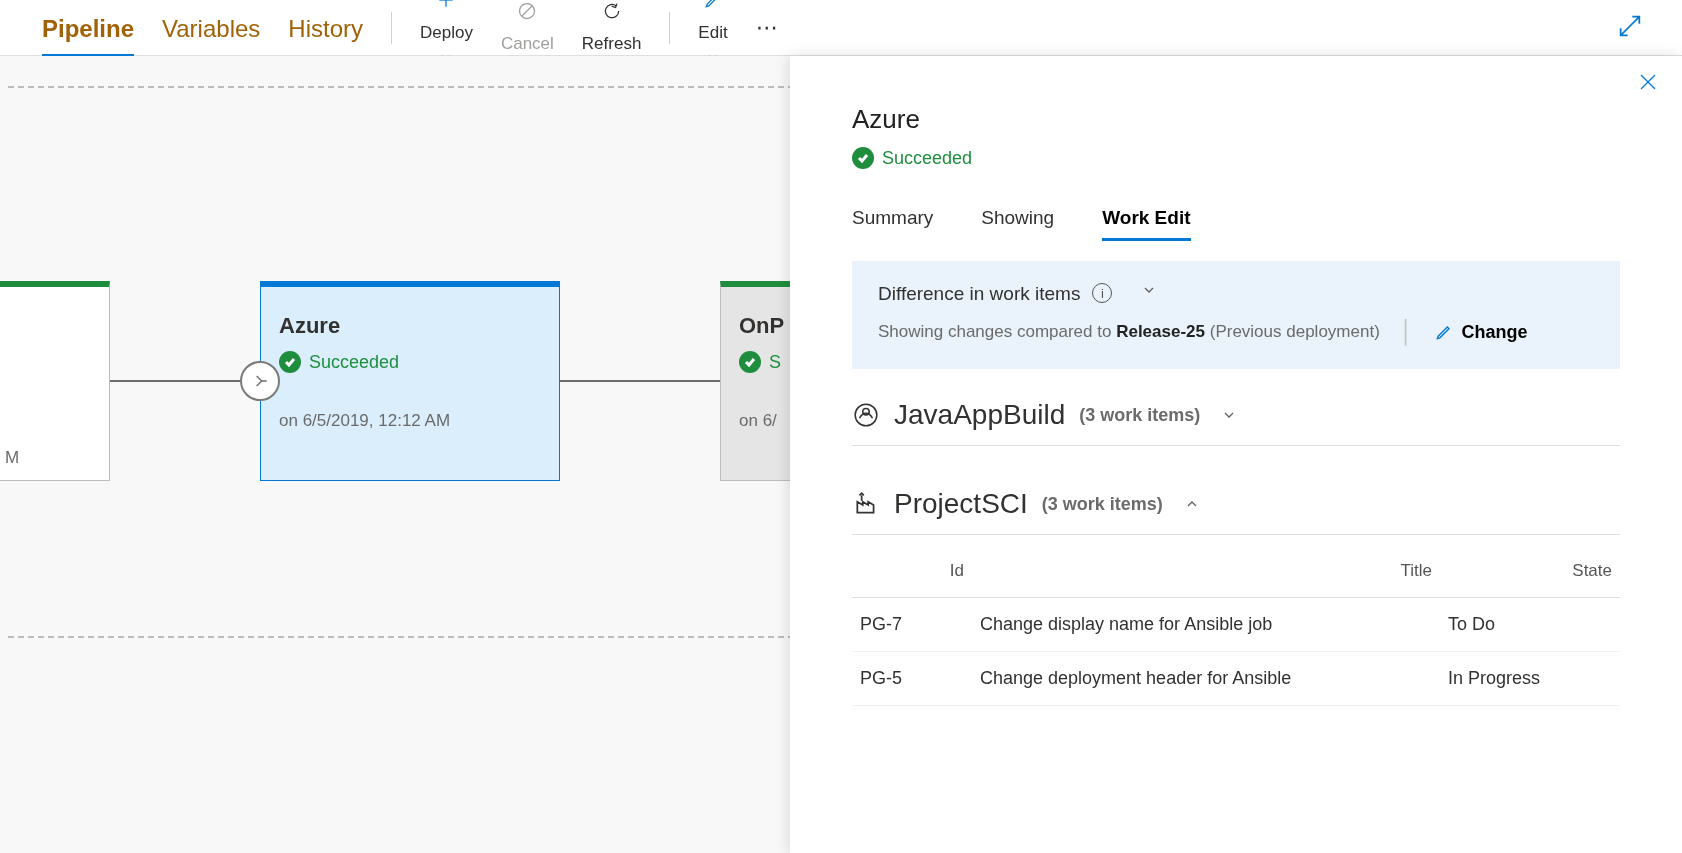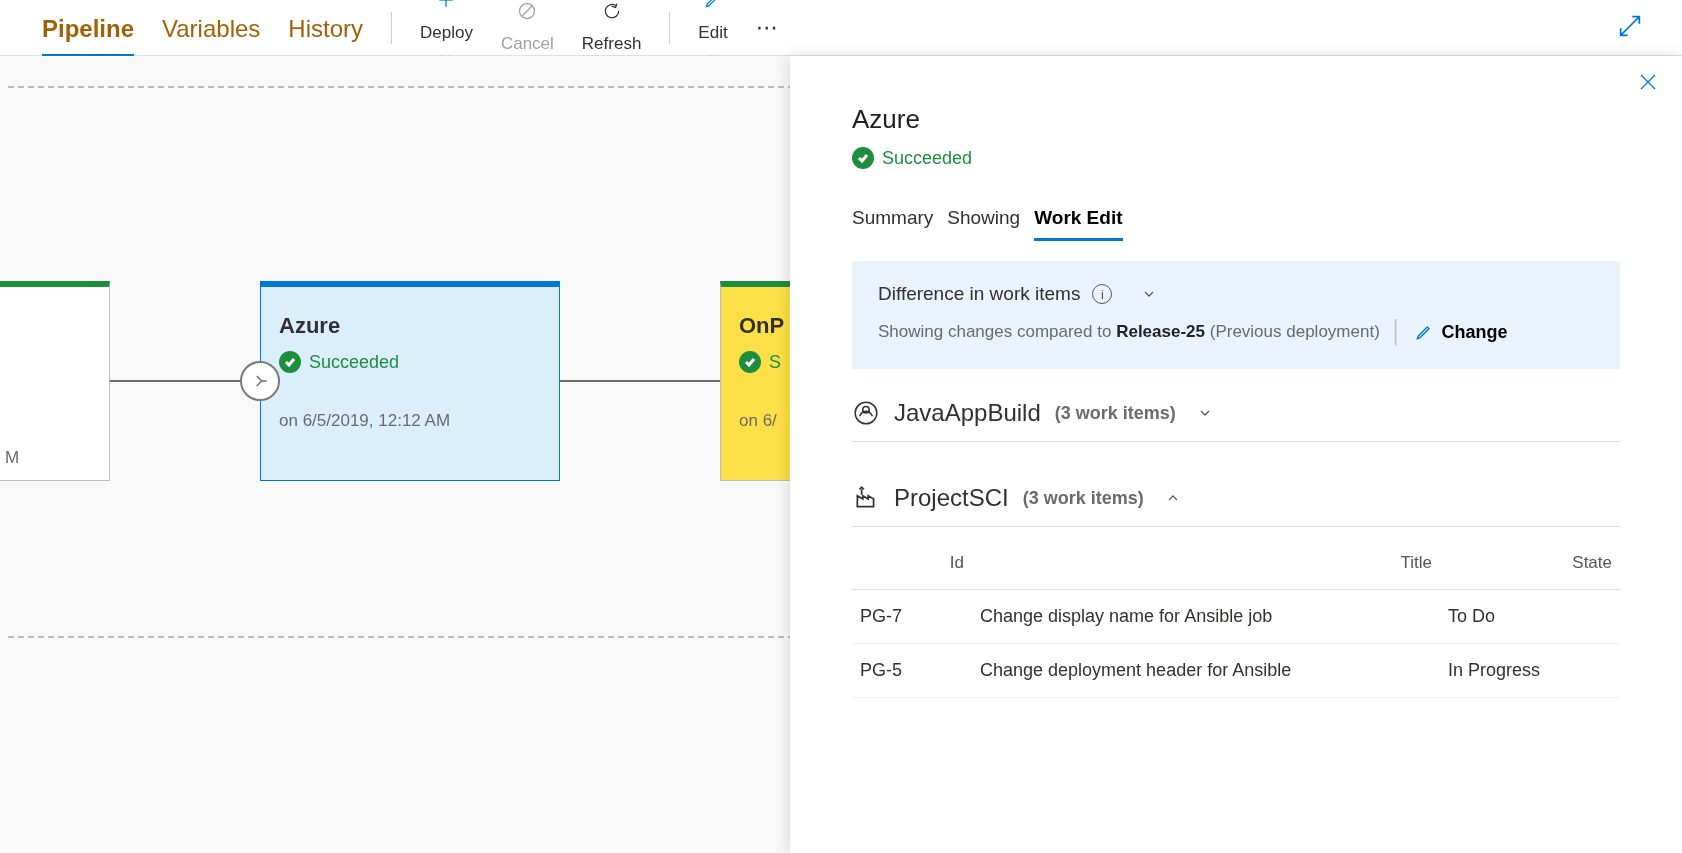--- a/index.html
+++ b/index.html
@@ -79,21 +79,21 @@
     }
     .stage-wrap {
       position: absolute;
       top: 225px;
       display: flex;
       align-items: center;
     }
     .stage-box {
       width: 300px;
       height: 200px;
-      background: #fde047;
+      background: #e5e5e5;
       border: 1px solid #bdbdbd;
       border-top: 6px solid #1e8e3e;
       padding: 26px 18px 12px 18px;
       position: relative;
     }
     .stage-box.selected {
       background: #dbeefb;
       border-color: #0078d4;
     }
     .stage-title { font-size: 22px; font-weight: 600; }
@@ -154,56 +154,56 @@
     }
     .panel-close {
       position: absolute;
       right: 22px;
       top: 14px;
       cursor: pointer;
     }
     .panel-close svg { width: 24px; height: 24px; stroke: #0078d4; stroke-width: 1.3; fill: none; }
     .panel-title { font-size: 26px; font-weight: 400; color: #222; }
     .panel-status { display: flex; align-items: center; gap: 8px; margin-top: 12px; font-size: 18px; color: #1e8e3e; }
-    .panel-tabs { display: flex; gap: 14px; margin-top: 38px; }
+    .panel-tabs { display: flex; gap: 48px; margin-top: 38px; }
     .ptab { font-size: 19px; color: #323130; padding-bottom: 10px; cursor: pointer; position: relative; }
     .ptab.active { font-weight: 600; color: #000; }
     .ptab.active::after {
       content: ""; position: absolute; left: 0; right: 0; bottom: -2px; height: 3px; background: #0078d4;
     }
     .diff-box {
       margin-top: 22px;
       background: #eaf3fb;
       padding: 22px 26px 24px 26px;
       display: flex; flex-direction: column; gap: 14px;
     }
-    .diff-head { display: flex; align-items: center; gap: 12px; font-size: 19px; }
+    .diff-head { display: flex; gap: 12px; font-size: 19px; }
     .diff-head .info {
       width: 20px; height: 20px; border: 1.3px solid #555; border-radius: 50%;
       display: inline-flex; align-items: center; justify-content: center; font-size: 13px; color: #555;
     }
     .diff-head .chev { margin-left: 18px; }
     .diff-sub {
-      display: flex; align-items: center; 
+      display: flex; align-items: center; gap: 10px;
       font-size: 17px; color: #6b6b6b;
     }
     .diff-sub .sep2 { color: #c0c0c0; font-size: 22px; margin: 0 10px; }
     .diff-sub b { color: #222; font-weight: 600; }
     .change-btn { display: inline-flex; align-items: center; gap: 8px; font-size: 18px; color: #000; font-weight: 600; cursor: pointer; }
     .change-btn svg { width: 20px; height: 20px; }
 
     .group-row {
       display: flex; align-items: center; gap: 14px;
       margin-top: 30px;
       border-bottom: 1px solid #e1dfdd;
       padding-bottom: 14px;
       cursor: pointer;
     }
     .group-row .gicon { width: 28px; height: 28px; display: inline-flex; align-items: center; justify-content: center; }
-    .group-row .gname { font-size: 24px; }
+    .group-row .gname { font-size: 28px; }
     .group-row .gcount { font-size: 18px; color: #6b6b6b; font-weight: bold; }
     .group-row .gchev { margin-left: 8px; }
 
     .wi-table { width: 100%; margin-top: 10px; border-collapse: collapse; }
     .wi-table th {
       text-align: right; font-weight: 400; font-size: 17px; color: #555;
       padding: 16px 8px;
       border-bottom: 1px solid #e1dfdd;
     }
     .wi-table td {

